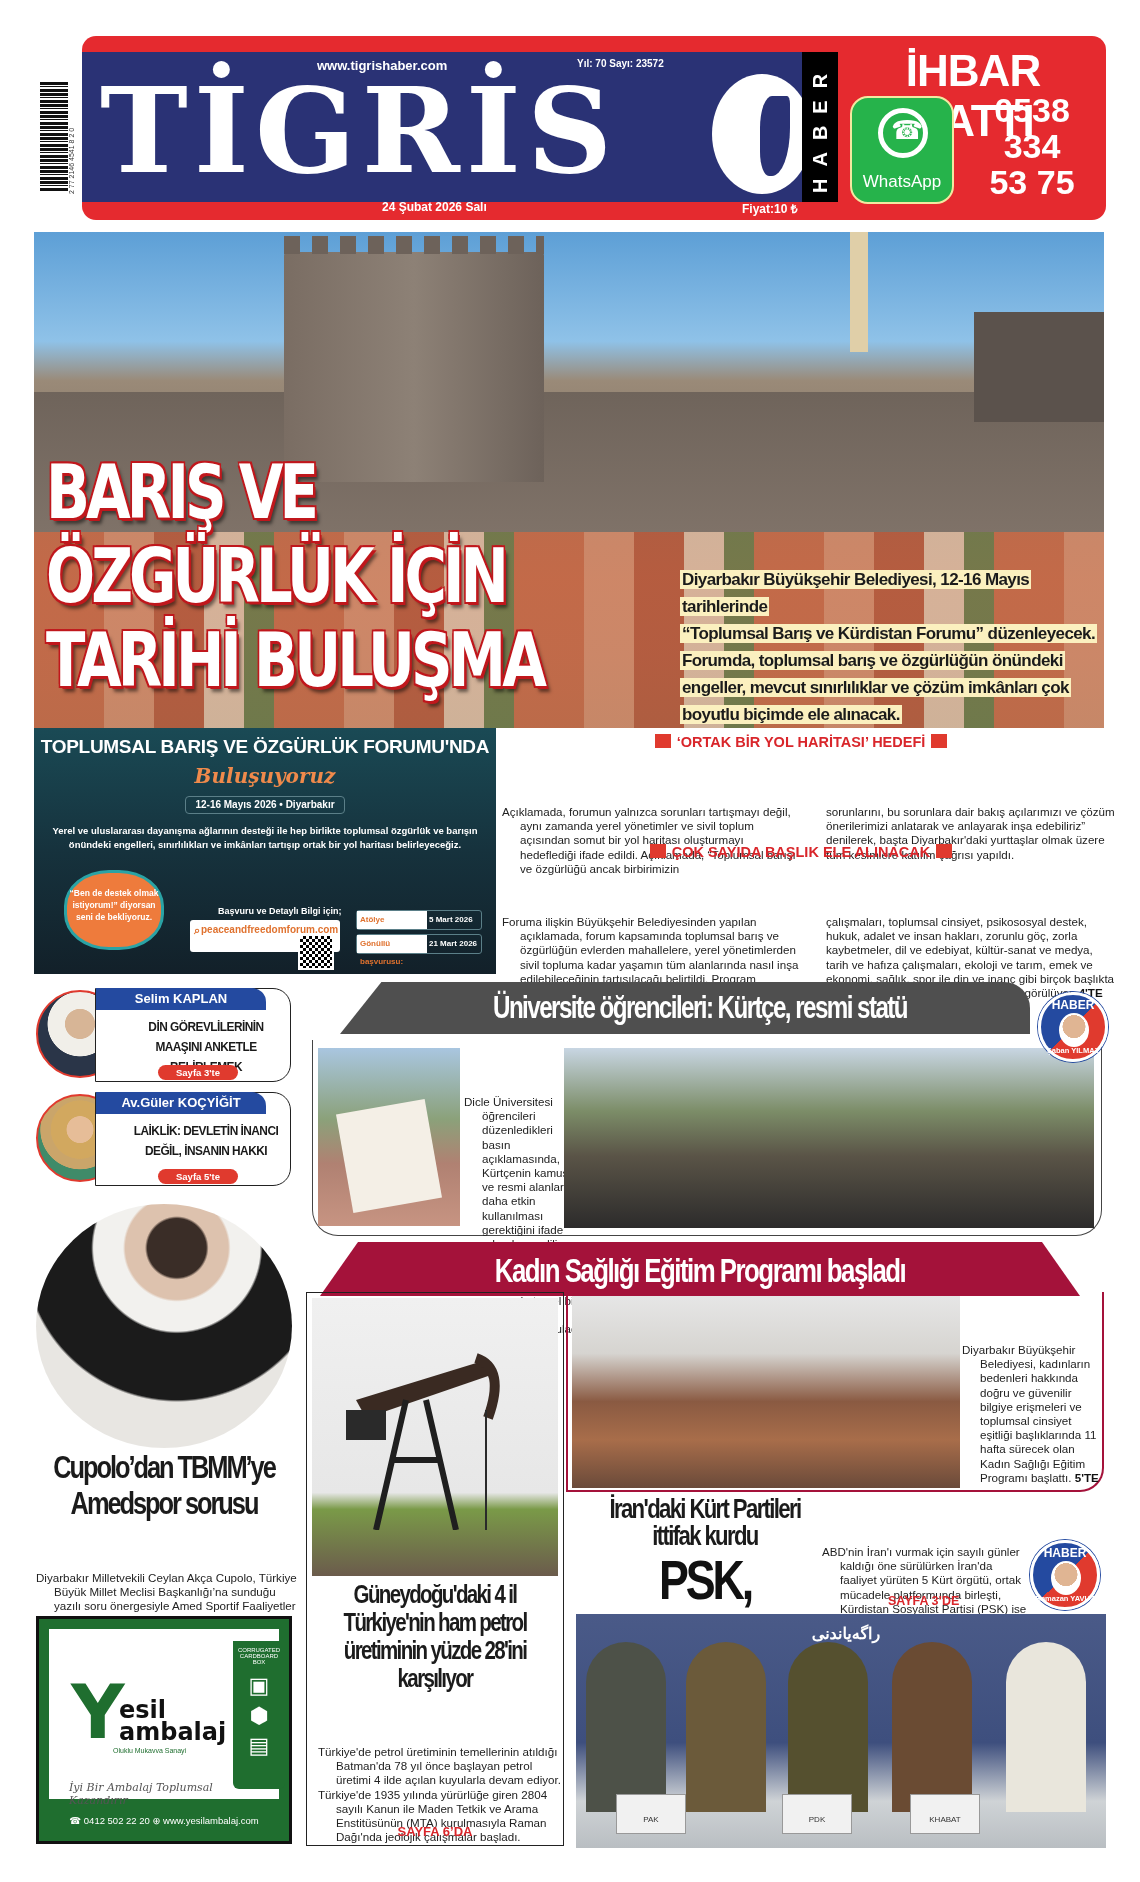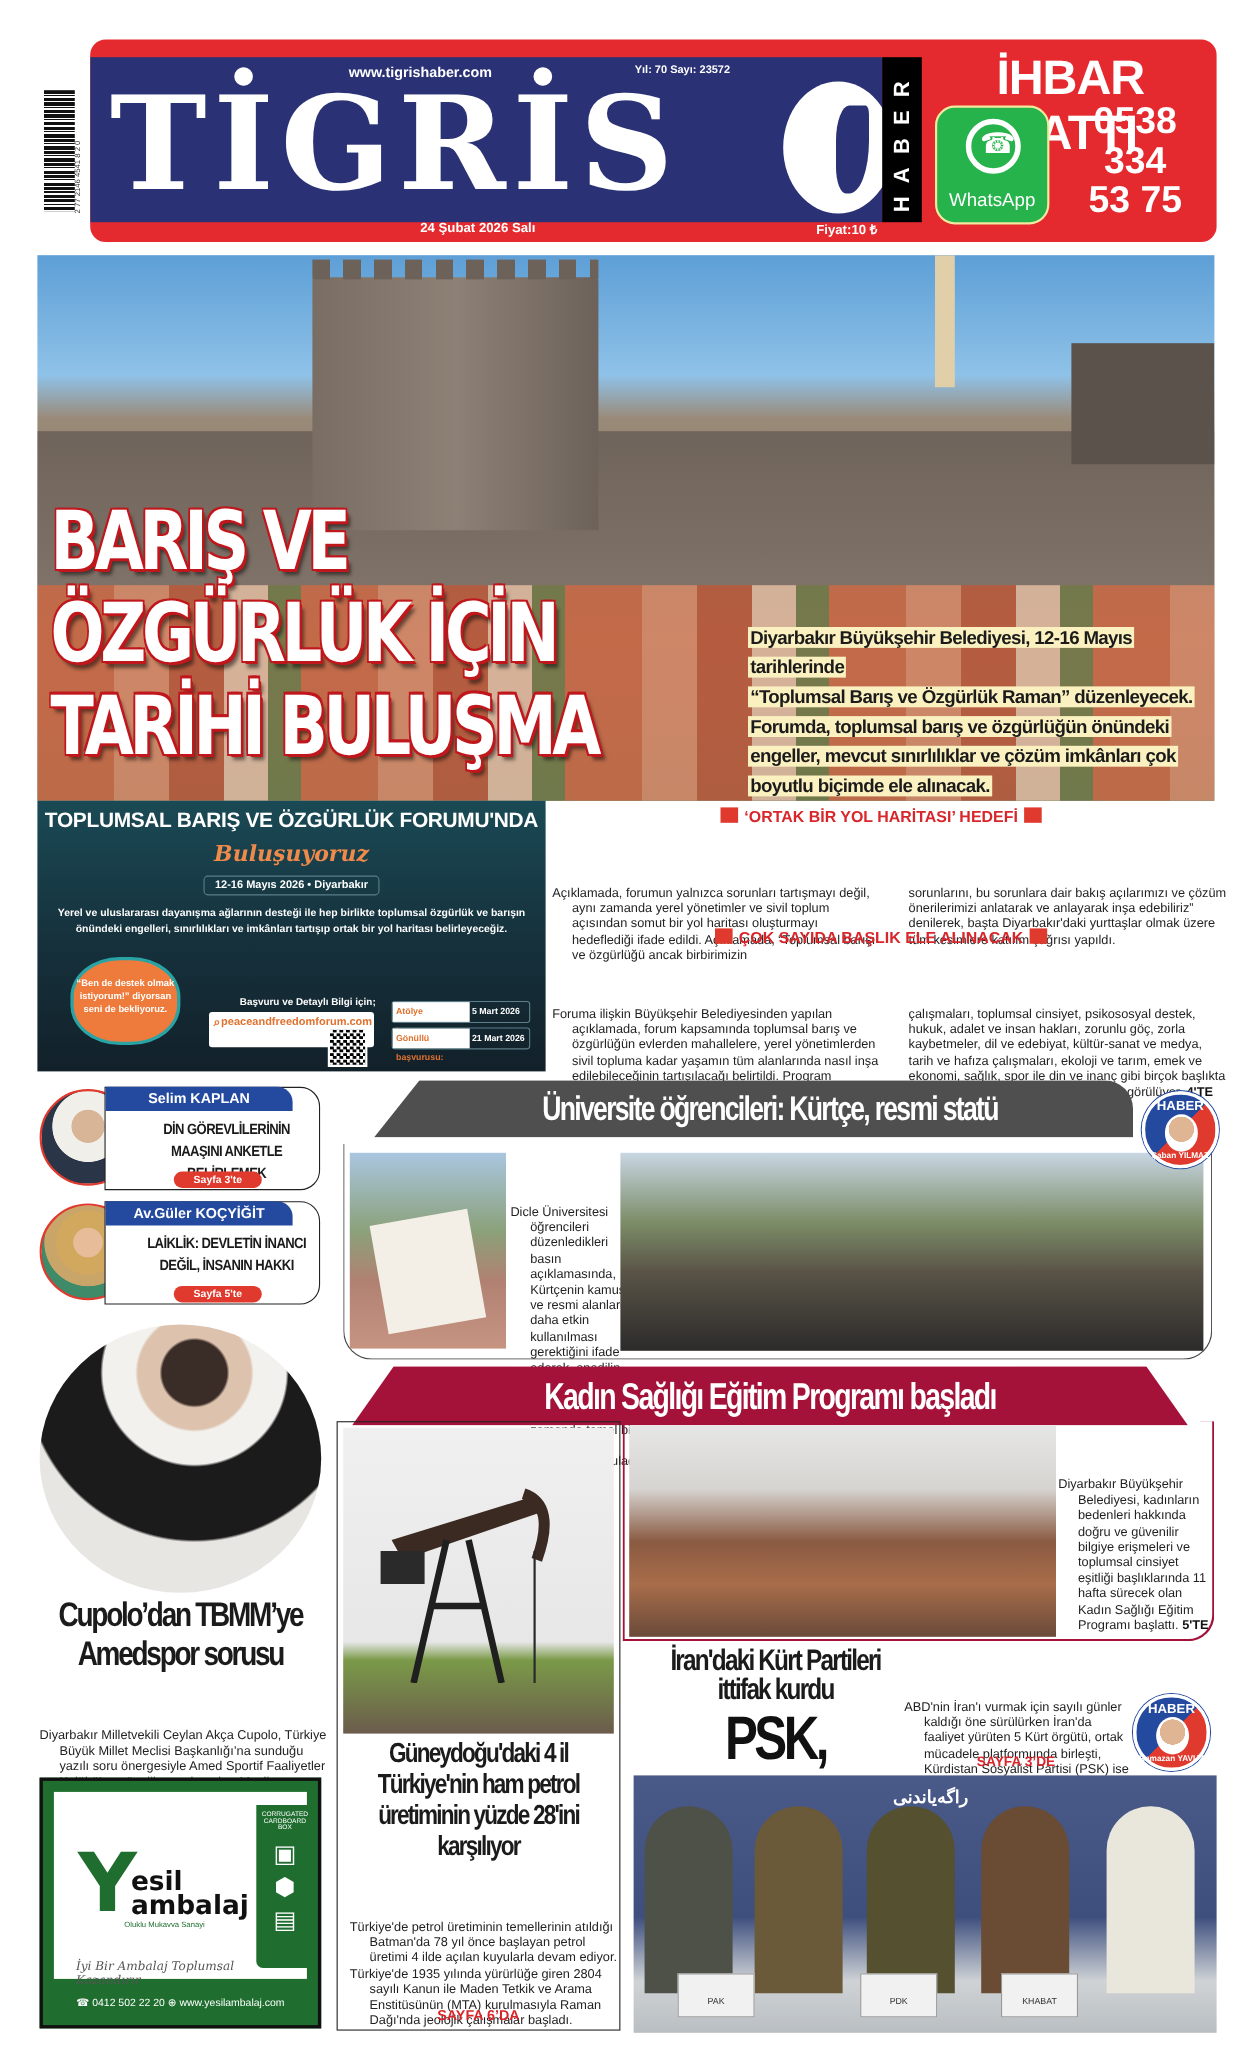--- a/index.html
+++ b/index.html
@@ -172,21 +172,21 @@
   <div class="abs" id="hero-minaret"></div>
   <div class="abs" id="hero-keep"></div>
   <div class="abs" id="hero-houses"></div>
   <div class="abs" id="hero-title">
     <div>BARIŞ VE</div>
     <div>ÖZGÜRLÜK İÇİN</div>
     <div>TARİHİ BULUŞMA</div>
   </div>
   <div class="abs" id="hero-summary">
     <span class="hl-line">Diyarbakır Büyükşehir Belediyesi, 12-16 Mayıs tarihlerinde</span><br>
-    <span class="hl-line">“Toplumsal Barış ve Özgürlük Raman” düzenleyecek.</span><br>
+    <span class="hl-line">“Toplumsal Barış ve Kürdistan Forumu” düzenleyecek.</span><br>
     <span class="hl-line">Forumda, toplumsal barış ve özgürlüğün önündeki</span><br>
     <span class="hl-line">engeller, mevcut sınırlılıklar ve çözüm imkânları çok</span><br>
     <span class="hl-line">boyutlu biçimde ele alınacak.</span>
   </div>
 </div>
 
 <div class="abs" id="poster">
   <div class="abs" id="poster-title">TOPLUMSAL BARIŞ VE ÖZGÜRLÜK FORUMU'NDA</div>
   <div class="abs" id="poster-sub">Buluşuyoruz</div>
   <div class="abs" id="poster-date">12-16 Mayıs 2026 • Diyarbakır</div>

